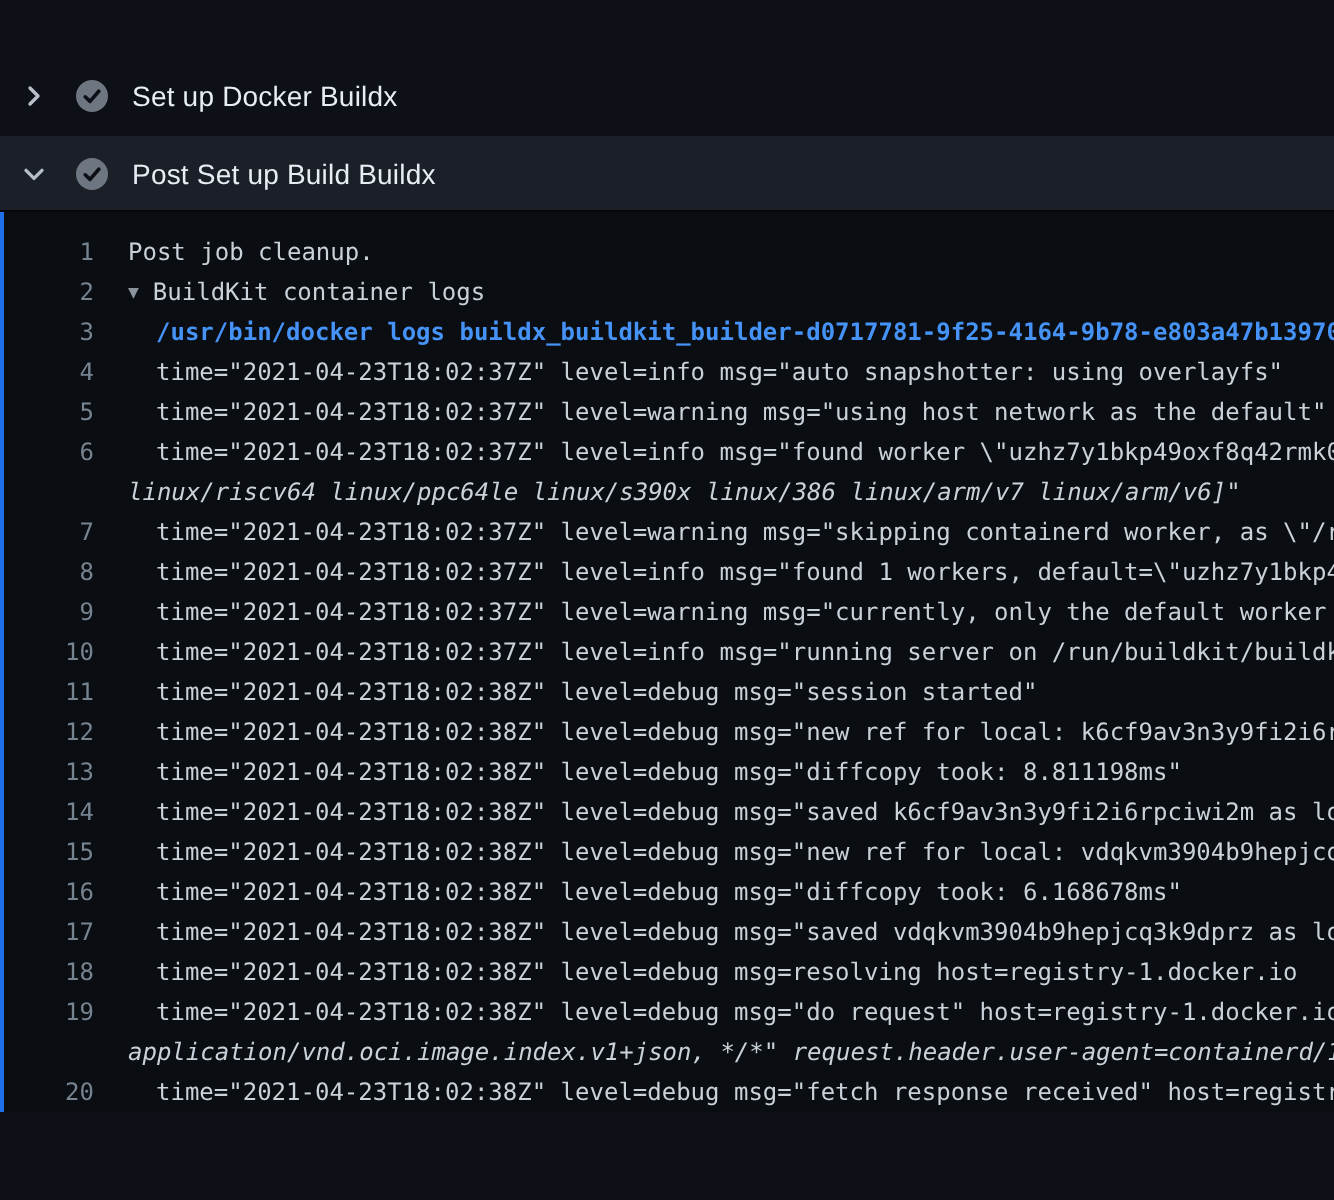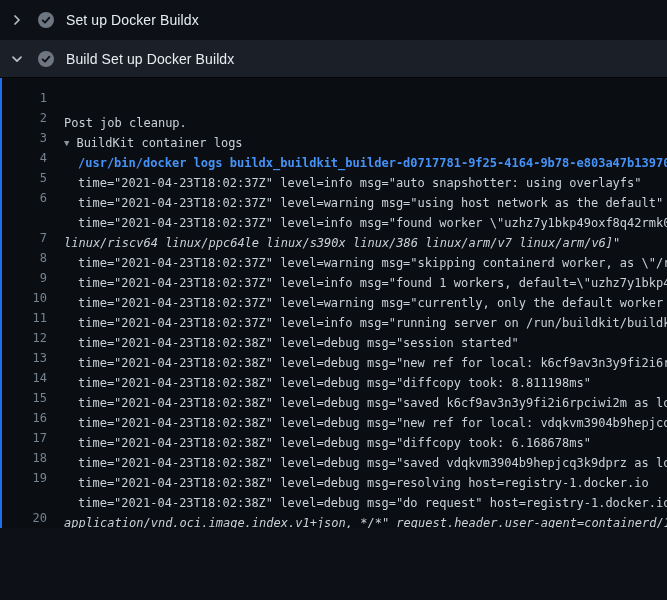--- a/index.html
+++ b/index.html
@@ -3,21 +3,21 @@
 <meta charset="utf-8">
 <style>
   html,body{margin:0;padding:0;}
   body{
     width:667px;height:600px;overflow:hidden;
     background:#0d1016;
     font-family:"Liberation Sans",sans-serif;
     -webkit-font-smoothing:antialiased;
   }
   
-  .steps{width:100%;}
+  .steps{width:100%;margin-top:28px;}
   .step-row{
     height:40px;display:flex;align-items:center;
     cursor:pointer;box-sizing:border-box;
   }
   .step-row.expanded{
     height:38px;background:#1b2028;border-bottom:1px solid #04060a;
   }
   .chev{width:16px;height:16px;margin-left:9px;flex:0 0 auto;display:flex;align-items:center;justify-content:center;}
   .statusicon{width:16px;height:16px;margin-left:13px;flex:0 0 auto;}
   .step-label{margin-left:12px;font-size:14px;font-weight:500;color:#e6edf3;letter-spacing:.1px;}
@@ -26,21 +26,21 @@
     background:#0a0d12;border-left:2px solid #1f6feb;
     padding-top:10px;box-sizing:border-box;min-height:442px;
     font-family:"DejaVu Sans Mono","Liberation Mono",monospace;
     font-size:12px;line-height:20px;white-space:pre;overflow:hidden;
   }
   .log-row{display:flex;height:20px;}
   .log-num{
     flex:0 0 45px;text-align:right;color:#768390;cursor:pointer;
     -webkit-user-select:none;user-select:none;
   }
-  .log-text{color:#c9d1d9;margin-top:25px;}
+  .log-text{color:#c9d1d9;}
   .ind-root .log-text{padding-left:17px;}
   .ind-child .log-text{padding-left:31px;}
   .ind-cont .log-text{padding-left:17px;font-style:italic;}
   .t-command .log-text{color:#4693f8;font-weight:bold;}
   .group-caret{color:#8b949e;font-size:9px;display:inline-block;transform:translateY(-1px);padding-right:7px;}
 </style>
 </head>
 <body>
 
 <div class="steps">
@@ -59,16 +59,16 @@
     <div class="step-row expanded">
       <span class="chev">
         <svg width="16" height="16" viewBox="0 0 16 16" fill="none">
     <polyline points="4,6.2 8,10.2 12,6.2" stroke="#b6bfc9" stroke-width="1.7" stroke-linecap="round" stroke-linejoin="round"></polyline>
         </svg>
       </span>
       <span class="statusicon"><svg width="16" height="16" viewBox="0 0 16 16">
   <circle cx="8" cy="8" r="8" fill="#6e7681"></circle>
   <polyline points="4.6,8.4 7,10.7 11.4,5.6" stroke="#0d1016" stroke-width="1.8" fill="none" stroke-linecap="round" stroke-linejoin="round"></polyline>
         </svg></span>
-      <span class="step-label">Build Set up Docker Buildx</span>
+      <span class="step-label">Post Set up Build Buildx</span>
     </div>
   </div>
 <div class="logarea"><div class="log-row ind-root t-root"><span class="log-num">1</span><span class="log-text">Post job cleanup.</span></div><div class="log-row ind-root t-group"><span class="log-num">2</span><span class="log-text"><span class="group-caret">▼</span><span>BuildKit container logs</span></span></div><div class="log-row ind-child t-command"><span class="log-num">3</span><span class="log-text">/usr/bin/docker logs buildx_buildkit_builder-d0717781-9f25-4164-9b78-e803a47b13970</span></div><div class="log-row ind-child t-child"><span class="log-num">4</span><span class="log-text">time="2021-04-23T18:02:37Z" level=info msg="auto snapshotter: using overlayfs"</span></div><div class="log-row ind-child t-child"><span class="log-num">5</span><span class="log-text">time="2021-04-23T18:02:37Z" level=warning msg="using host network as the default"</span></div><div class="log-row ind-child t-child"><span class="log-num">6</span><span class="log-text">time="2021-04-23T18:02:37Z" level=info msg="found worker \"uzhz7y1bkp49oxf8q42rmk0xj</span></div><div class="log-row ind-cont t-cont"><span class="log-num"></span><span class="log-text">linux/riscv64 linux/ppc64le linux/s390x linux/386 linux/arm/v7 linux/arm/v6]"</span></div><div class="log-row ind-child t-child"><span class="log-num">7</span><span class="log-text">time="2021-04-23T18:02:37Z" level=warning msg="skipping containerd worker, as \"/run</span></div><div class="log-row ind-child t-child"><span class="log-num">8</span><span class="log-text">time="2021-04-23T18:02:37Z" level=info msg="found 1 workers, default=\"uzhz7y1bkp49o</span></div><div class="log-row ind-child t-child"><span class="log-num">9</span><span class="log-text">time="2021-04-23T18:02:37Z" level=warning msg="currently, only the default worker ca</span></div><div class="log-row ind-child t-child"><span class="log-num">10</span><span class="log-text">time="2021-04-23T18:02:37Z" level=info msg="running server on /run/buildkit/buildkit</span></div><div class="log-row ind-child t-child"><span class="log-num">11</span><span class="log-text">time="2021-04-23T18:02:38Z" level=debug msg="session started"</span></div><div class="log-row ind-child t-child"><span class="log-num">12</span><span class="log-text">time="2021-04-23T18:02:38Z" level=debug msg="new ref for local: k6cf9av3n3y9fi2i6rpc</span></div><div class="log-row ind-child t-child"><span class="log-num">13</span><span class="log-text">time="2021-04-23T18:02:38Z" level=debug msg="diffcopy took: 8.811198ms"</span></div><div class="log-row ind-child t-child"><span class="log-num">14</span><span class="log-text">time="2021-04-23T18:02:38Z" level=debug msg="saved k6cf9av3n3y9fi2i6rpciwi2m as loca</span></div><div class="log-row ind-child t-child"><span class="log-num">15</span><span class="log-text">time="2021-04-23T18:02:38Z" level=debug msg="new ref for local: vdqkvm3904b9hepjcq3k</span></div><div class="log-row ind-child t-child"><span class="log-num">16</span><span class="log-text">time="2021-04-23T18:02:38Z" level=debug msg="diffcopy took: 6.168678ms"</span></div><div class="log-row ind-child t-child"><span class="log-num">17</span><span class="log-text">time="2021-04-23T18:02:38Z" level=debug msg="saved vdqkvm3904b9hepjcq3k9dprz as loca</span></div><div class="log-row ind-child t-child"><span class="log-num">18</span><span class="log-text">time="2021-04-23T18:02:38Z" level=debug msg=resolving host=registry-1.docker.io</span></div><div class="log-row ind-child t-child"><span class="log-num">19</span><span class="log-text">time="2021-04-23T18:02:38Z" level=debug msg="do request" host=registry-1.docker.io re</span></div><div class="log-row ind-cont t-cont"><span class="log-num"></span><span class="log-text">application/vnd.oci.image.index.v1+json, */*" request.header.user-agent=containerd/1.4</span></div><div class="log-row ind-child t-child"><span class="log-num">20</span><span class="log-text">time="2021-04-23T18:02:38Z" level=debug msg="fetch response received" host=registry-</span></div></div>
 
 </body></html>

